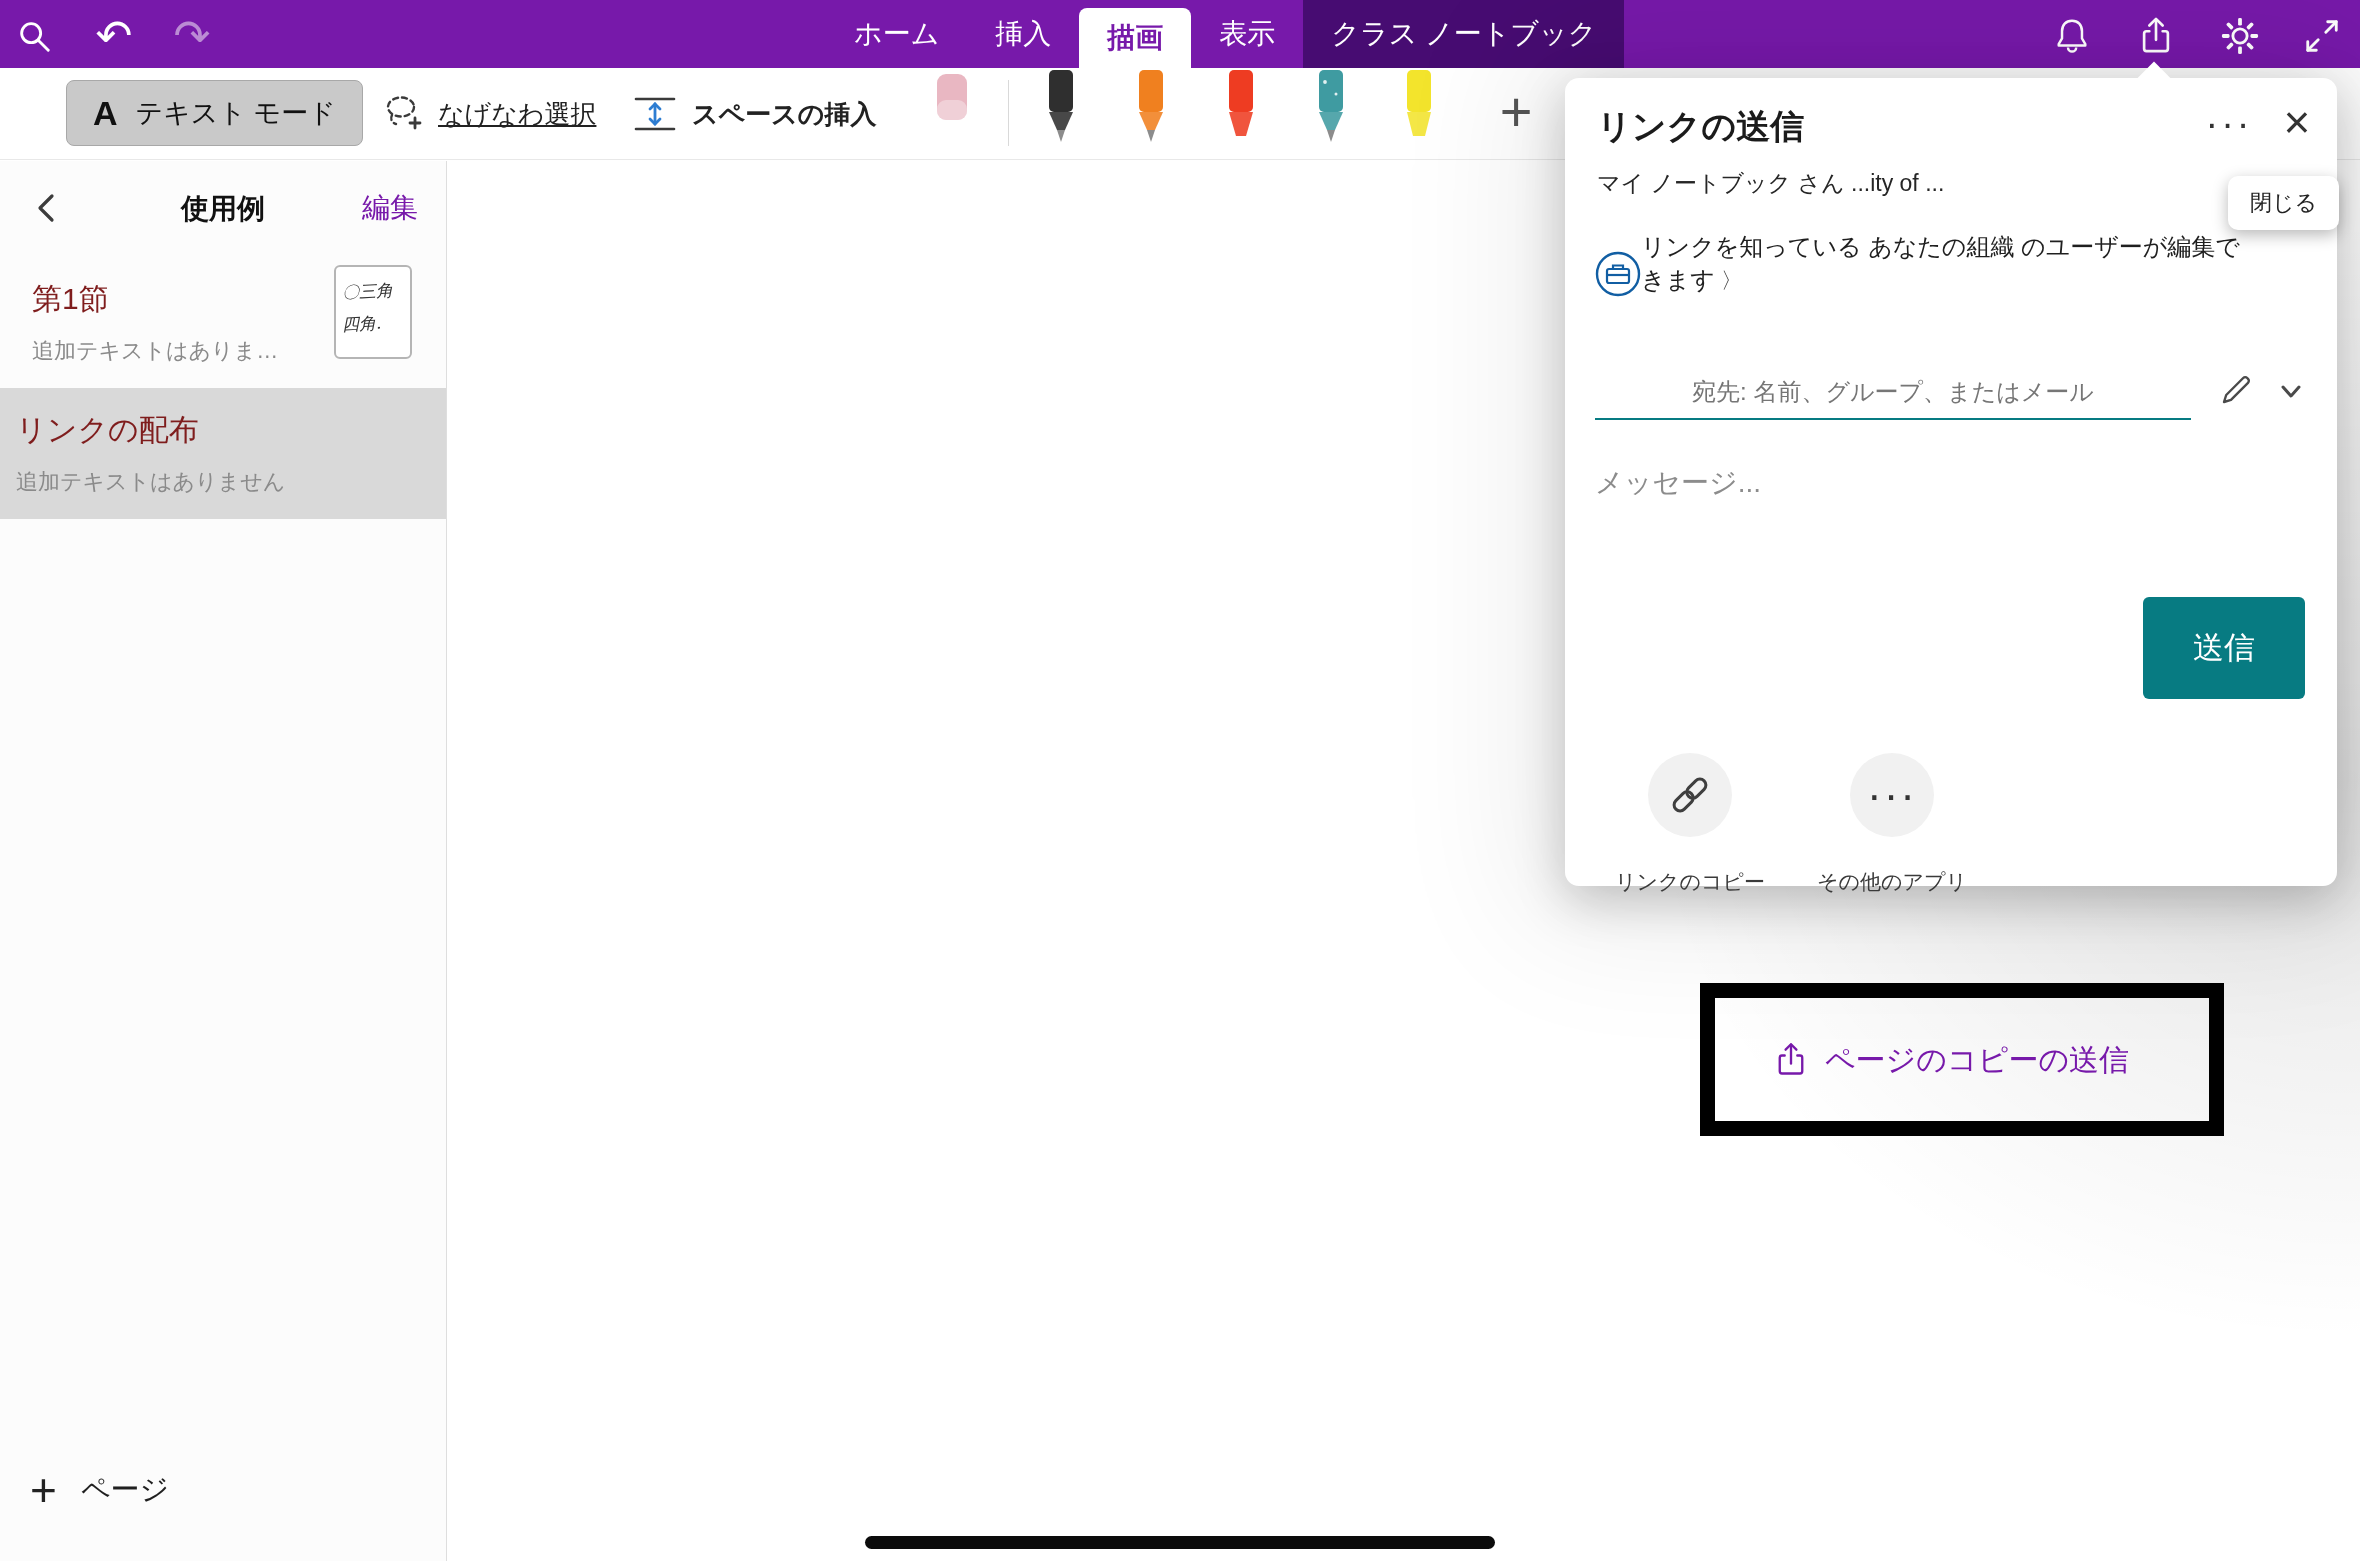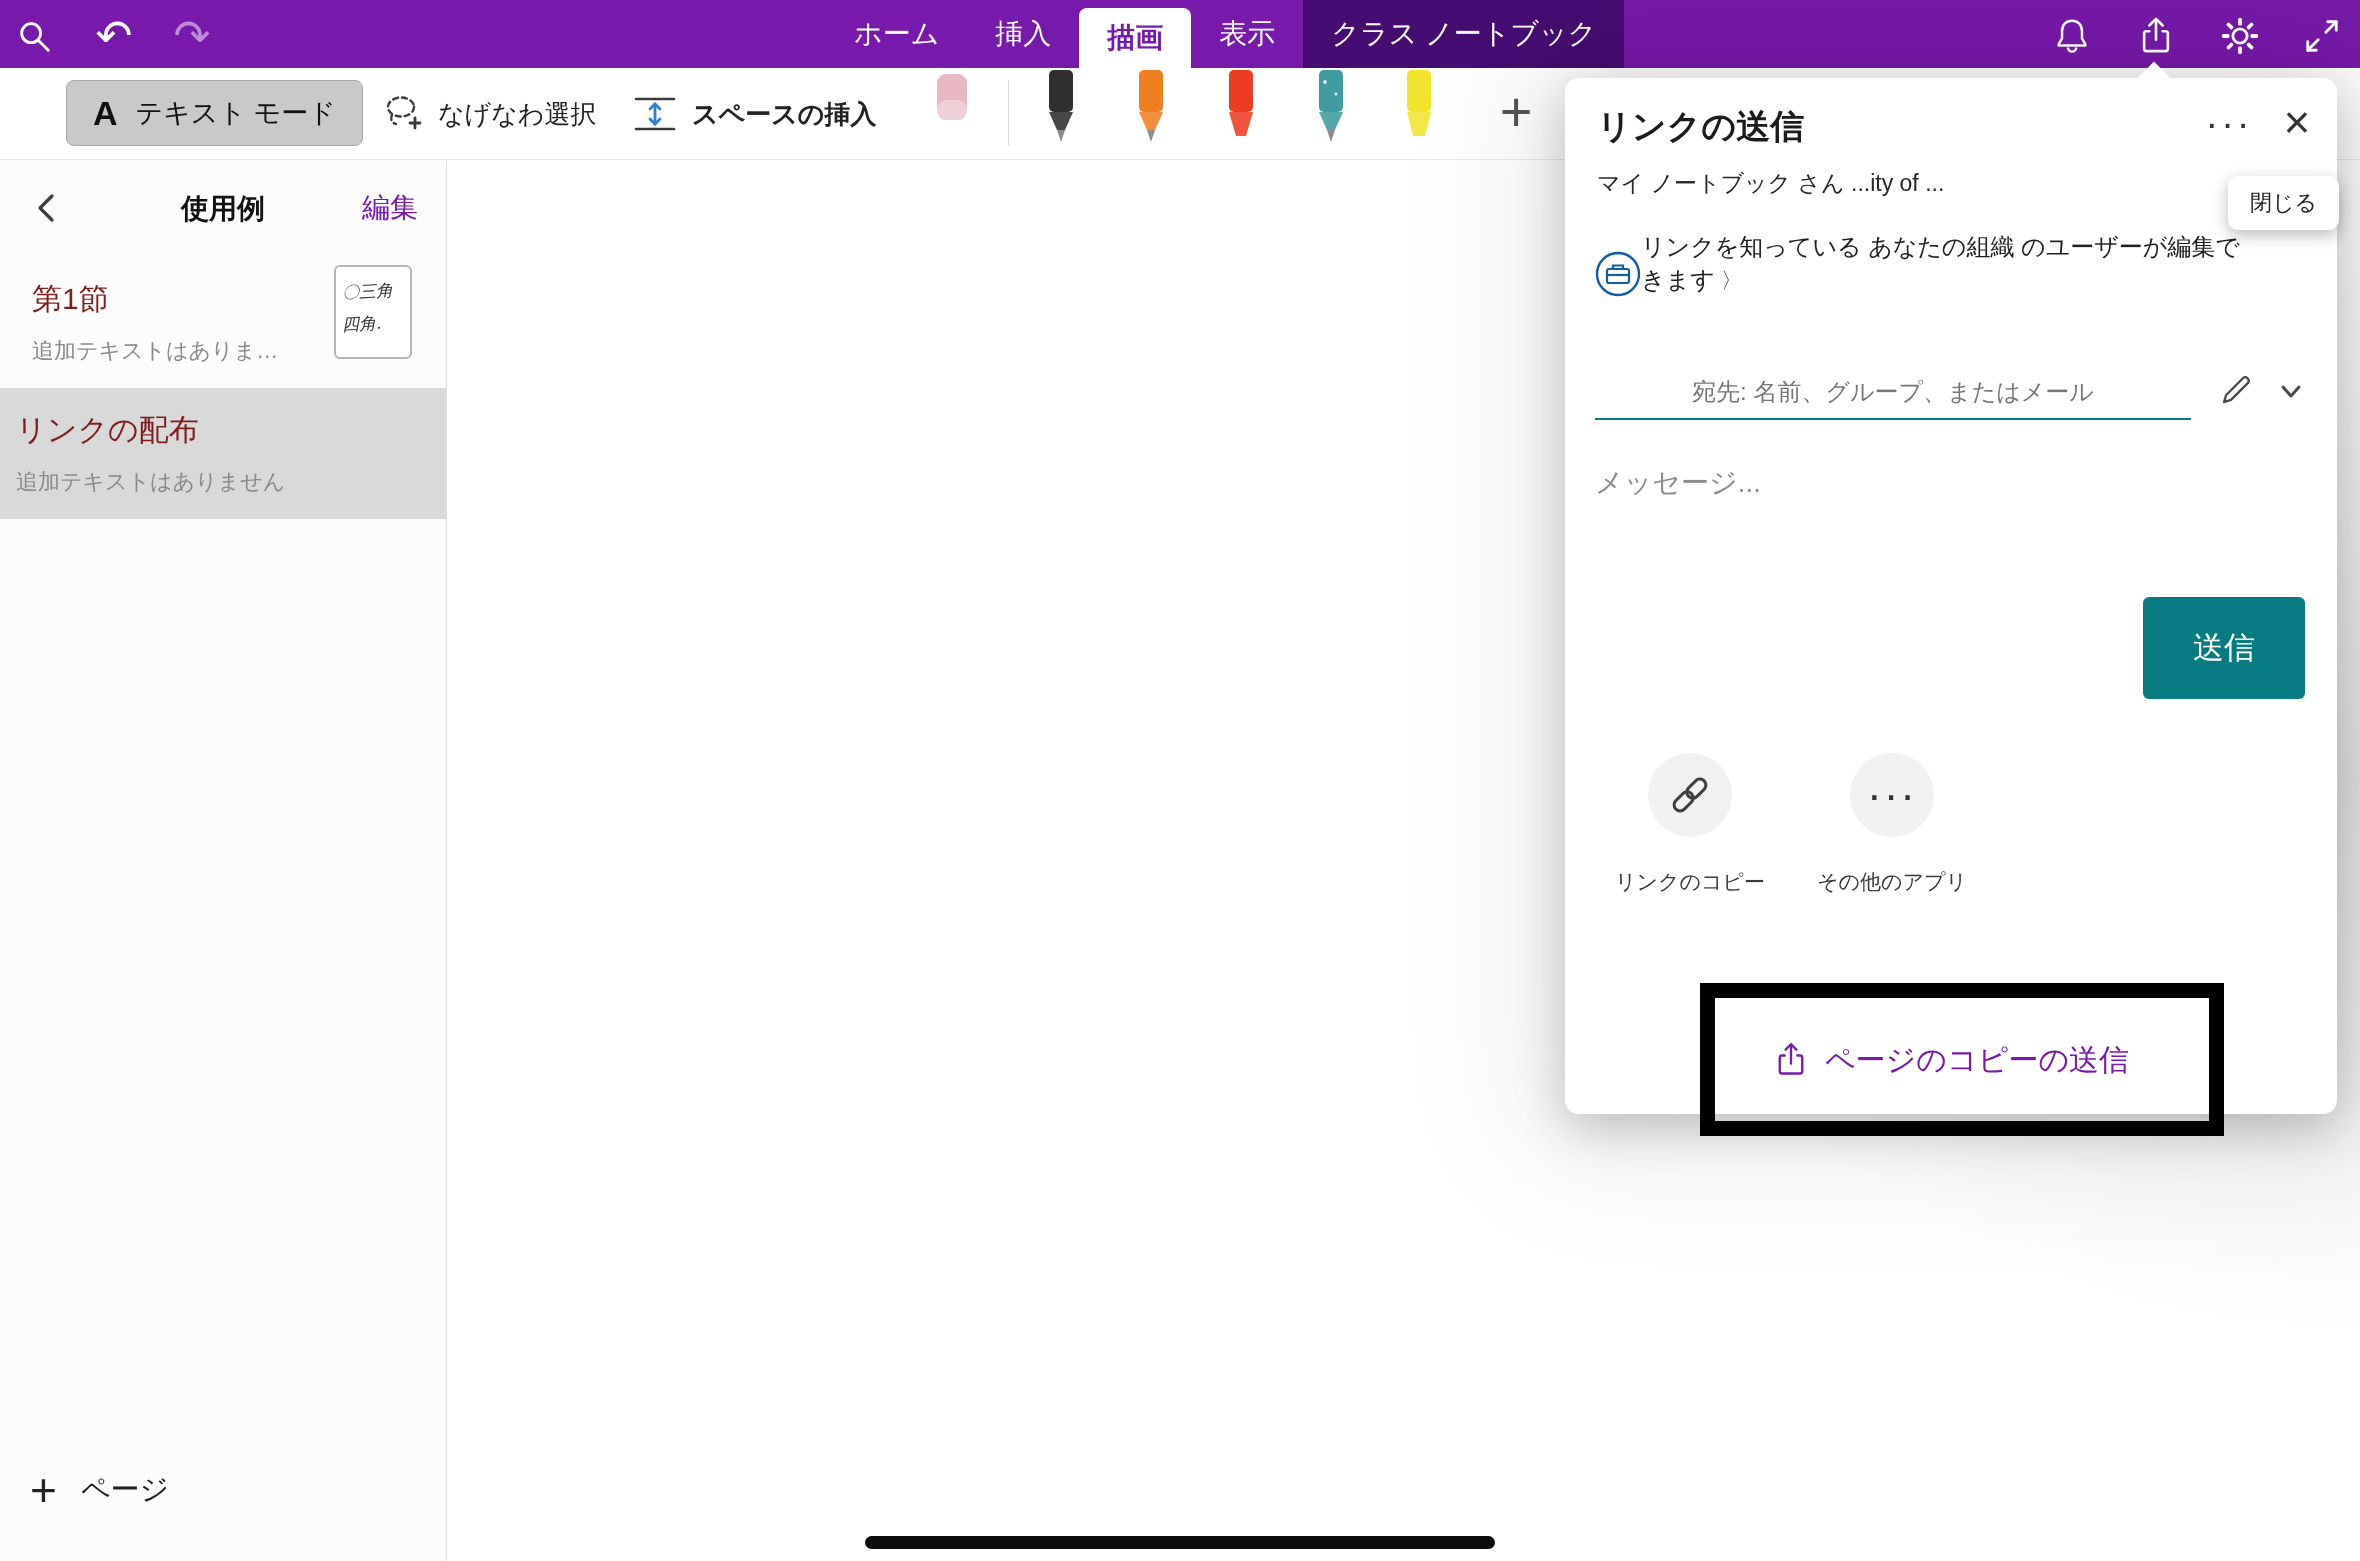--- a/index.html
+++ b/index.html
@@ -32,21 +32,21 @@
   .toolbar{ position:absolute; left:0; top:68px; right:0; height:92px;
     background:#fff; border-bottom:1px solid #e8e8e8; z-index:5; }
   .textmode{ position:absolute; left:66px; top:12px; height:66px; padding:0 26px;
     background:var(--toolbar_button,#c9c9c9); border:1px solid #a8a8a8;
     border-radius:8px; display:flex; align-items:center; gap:18px;
     font-size:27px; color:#111; cursor:pointer; }
   .tm-a{ font-size:34px; font-weight:bold; }
   .tool{ position:absolute; top:16px; height:60px; display:flex; align-items:center;
     gap:14px; background:transparent; border:none; font-size:26px; color:#222;
     cursor:pointer; }
-  .tool-lasso{ left:380px; }
+  .tool-lasso{ left:380px;text-decoration:underline; }
   .tool-space{ left:632px;font-weight:bold; }
   .eraser{ position:absolute; left:930px; top:6px; color:var(--eraser,#e9b7c2); cursor:pointer;}
   .tb-divider{ position:absolute; left:1008px; top:12px; width:1px; height:66px;
     background:#d9d9d9; }
   .pen{ position:absolute; top:2px; cursor:pointer; }
   .pen-black{ left:1038px; color:var(--pen_black,#2f2f2f); }
   .pen-orange{ left:1128px; color:var(--pen_orange,#f0801f); }
   .pen-red{ left:1218px; color:var(--pen_red,#ee3c22); }
   .pen-teal{ left:1308px; color:var(--pen_teal,#3f9ba1); }
   .pen-yellow{ left:1396px; color:var(--pen_yellow,#f3e42c); }
@@ -73,21 +73,21 @@
   .add-page{ position:absolute; left:30px; bottom:48px; display:flex; align-items:center;
     gap:24px; border:none; background:transparent; cursor:pointer; }
   .ap-plus{ font-size:46px; color:#222; font-weight:300; line-height:1; }
   .ap-label{ font-size:29px; color:#1f1f1f; }
   
   .canvas{ position:absolute; left:448px; top:161px; right:0; bottom:0; background:#fff; }
   .backdrop-glow{ position:absolute; left:448px; top:161px; right:0; bottom:0;
     background:radial-gradient(1000px 800px at 1900px 620px, rgba(0,0,0,0.10), rgba(0,0,0,0) 70%);
     pointer-events:none; z-index:14; }
   
-  .dialog{ position:absolute; left:1565px; top:78px; width:772px; height:1036px;
+  .dialog{ position:absolute; left:1565px; top:78px; width:772px; height:808px;
     background:#fff; border-radius:14px; z-index:20;
     box-shadow:0 14px 50px rgba(0,0,0,.22), 0 0 140px 40px rgba(0,0,0,.08); }
   .dlg-arrow{ position:absolute; left:576px; top:-11px; width:26px; height:26px;
     background:#fff; transform:rotate(45deg); }
   .dlg-title{ position:absolute; left:32px; top:26px; font-size:34px; font-weight:600;
     color:#1b1b1b; }
   .dlg-more{ position:absolute; left:636px; top:22px; width:56px; height:48px; border:none;
     background:transparent; font-size:38px; letter-spacing:3px; color:#333; cursor:pointer; }
   .dlg-close{ position:absolute; left:706px; top:18px; width:52px; height:52px; border:none;
     background:transparent; font-size:46px; color:#333; cursor:pointer; line-height:1; }

